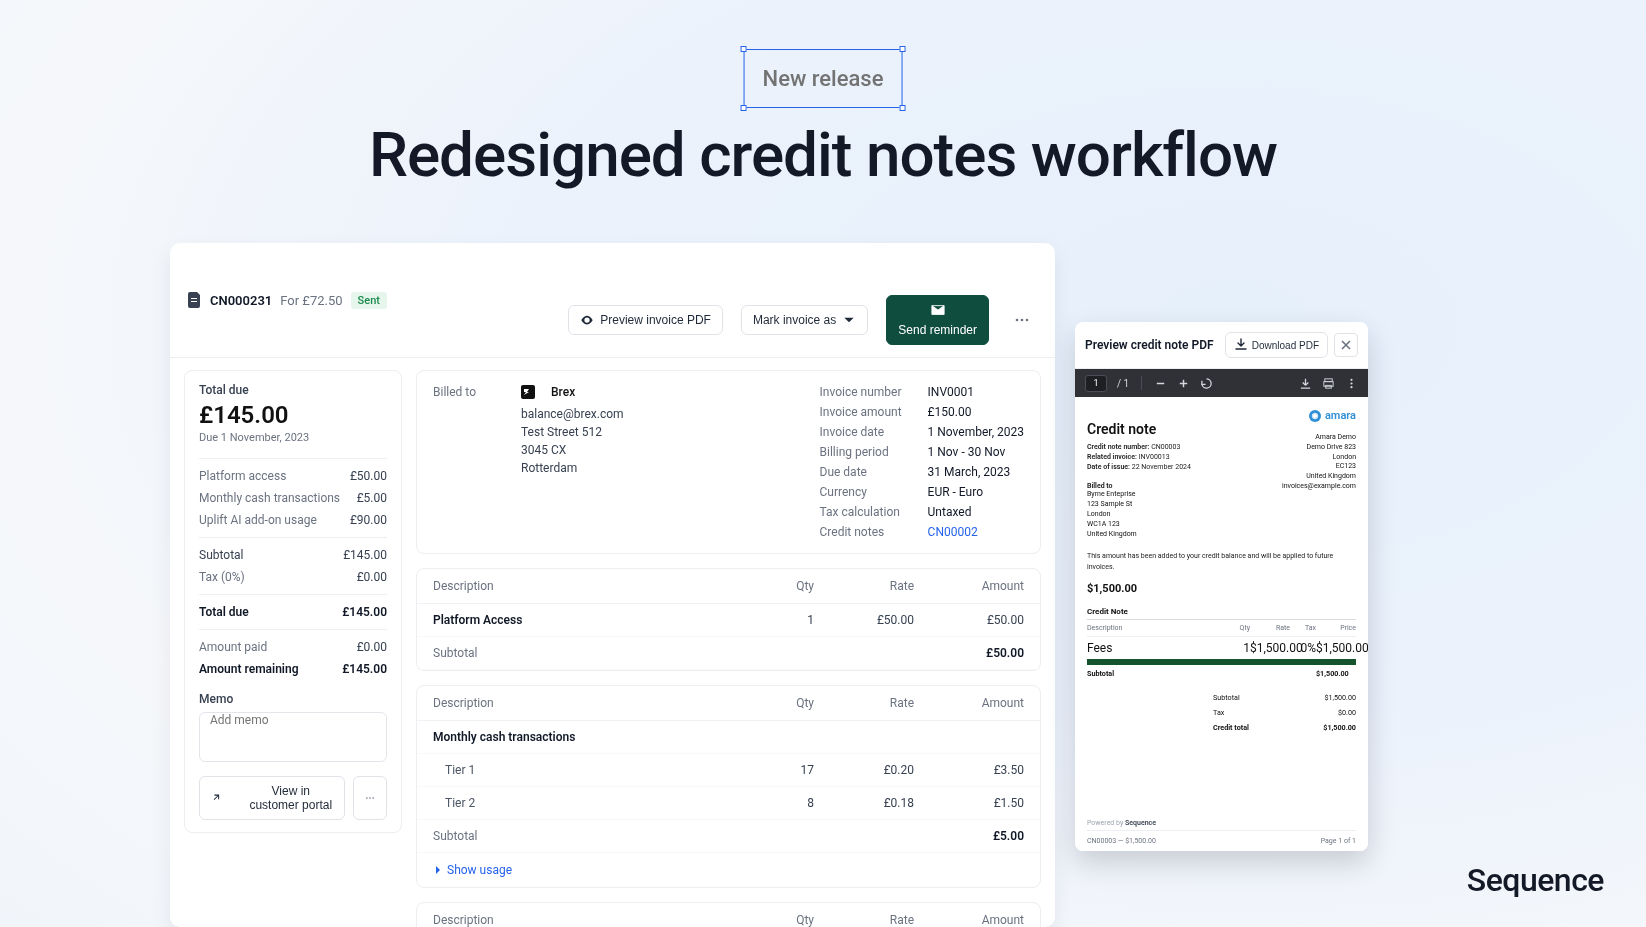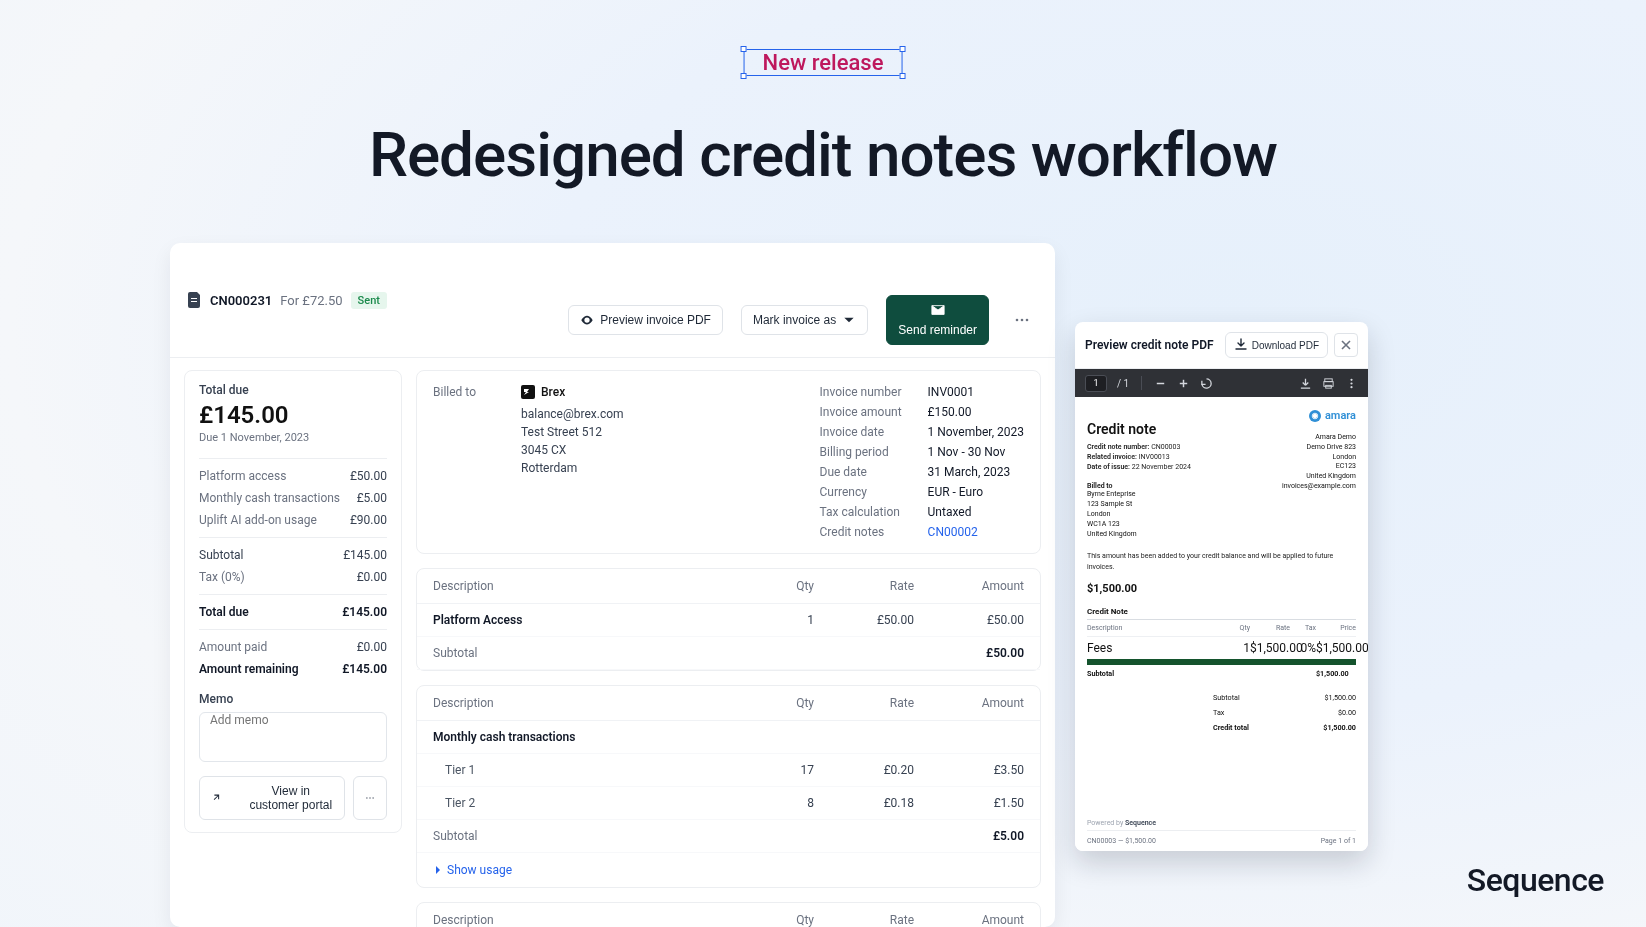--- a/index.html
+++ b/index.html
@@ -1,20 +1,20 @@
 <!DOCTYPE html>
 <html><head>
 <meta charset="utf-8">
 <style>
   * { box-sizing: border-box; margin: 0; padding: 0; }
   html, body { width: 1646px; height: 927px; font-family: -apple-system, BlinkMacSystemFont, "Segoe UI", Roboto, Arial, sans-serif; overflow: hidden; }
   body { background: radial-gradient(120% 120% at 75% 35%, #e6f0fb 0%, #ebf2fc 35%, #f5f7fa 62%, #eef4fb 100%); color:#111; }
 
   .badge-wrap { position:absolute; left:50%; top:49px; transform:translateX(-50%); }
-  .badge { position:relative; padding:0 18px; border:1px solid #2563eb; color:#be185d; font-size:22px; font-weight:500; background:transparent; }
+  .badge { position:relative; padding:16px 18px; border:1px solid #2563eb; color:#737373; font-size:22px; font-weight:500; background:transparent; }
   .badge .h { position:absolute; width:6px; height:6px; border:1px solid #2563eb; background:#fff; }
   .badge .h.tl{top:-4px;left:-4px}.badge .h.tr{top:-4px;right:-4px}.badge .h.bl{bottom:-4px;left:-4px}.badge .h.br{bottom:-4px;right:-4px}
 
   .headline { position:absolute; left:0; right:0; top:118px; text-align:center; font-size:62px; font-weight:500; letter-spacing:-1px; color:#131926; }
 
   .brand { position:absolute; right:42px; bottom:28px; font-size:32px; font-weight:500; letter-spacing:-0.5px; color:#131926; }
 
   
   .invoice-card { position:absolute; left:170px; top:243px; width:885px; height:684px; background:#fff; border-radius:10px; box-shadow:0 8px 20px rgba(16,24,40,.07); overflow:hidden; }
   .ic-header { display:flex; align-items:center; justify-content:space-between; padding:12px 18px; border-bottom:1px solid #eceef1; font-size:13px; }
@@ -49,21 +49,21 @@
   .memo-label { font-size:12px; font-weight:500; margin:12px 0 6px; color:#374151; }
   .memo-box { width:100%; height:50px; border:1px solid #e2e6eb; border-radius:6px; padding:0 10px; font-size:12px; color:#9ca3af; resize:none; font-family:inherit; }
 
   .portal-row { display:flex; gap:8px; margin-top:10px; }
   .portal-btn { flex:1; justify-content:space-between;gap:28px; }
   .dots-btn { width:34px; justify-content:center; }
 
   .info-panel { padding:14px 16px; display:flex; gap:24px; font-size:12px; }
   .billed-block { display:flex; gap:10px; }
   .billed-label { color:#6b7280; flex:0 0 auto; width:78px; }
-  .brex-row { display:flex; align-items:flex-start; gap:6px; font-weight:500; }
+  .brex-row { display:flex; align-items:flex-start; gap:16px; font-weight:500; }
   .brex-icon { width:14px; height:14px; display:inline-block; }
   .brex-icon svg{width:100%;height:100%}
   .addr { color:#374151; line-height:1.5; margin-top:6px; }
   .info-grid { display:grid; grid-template-columns:auto auto; row-gap:6px; column-gap:26px; margin-left:auto; }
   .info-grid .k { color:#6b7280; }
   .info-grid .v { color:#111827; }
   .info-grid .v.link { color:#2563eb; }
 
   .tbl-panel { font-size:12px; }
   .tbl-head { display:grid; grid-template-columns: 1fr 80px 100px 110px; padding:10px 16px; color:#6b7280; border-bottom:1px solid #f0f2f5; }

